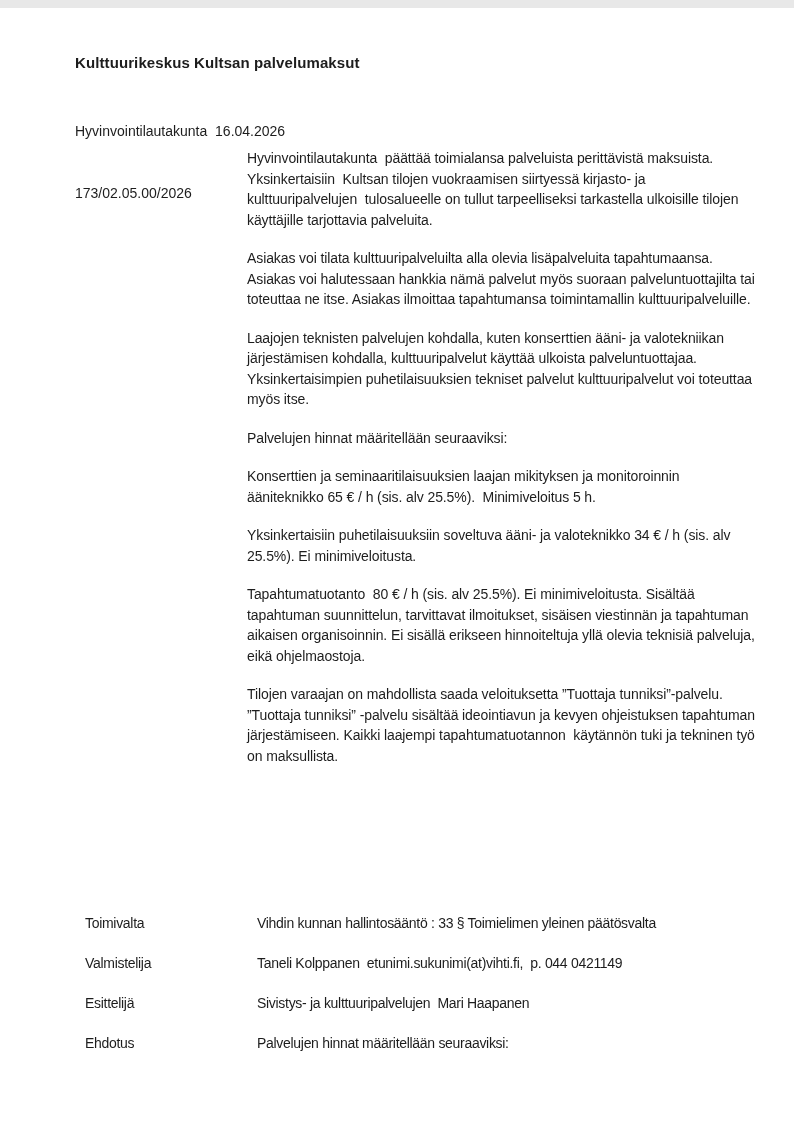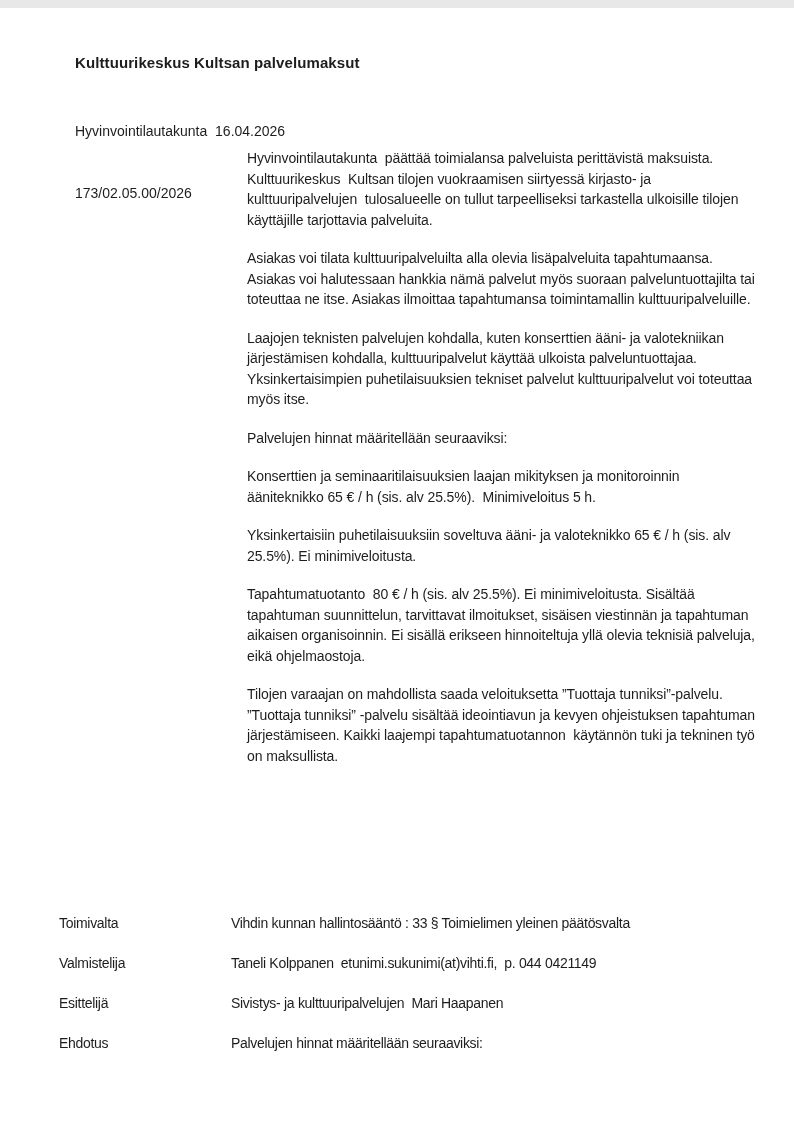--- a/index.html
+++ b/index.html
@@ -43,21 +43,21 @@
     font-size: 14px;
     line-height: 20.5px;
     letter-spacing: -0.1px;
   }
   .body p {
     margin: 0 0 18px 0;
     white-space: pre-wrap;
   }
   .footer {
     position: absolute;
-    left: 59px;
+    left: 85px;
     top: 905px;
     width: 684px;
     font-size: 14px;
     line-height: 20px;
     letter-spacing: -0.3px;
   }
   .footer .row {
     display: flex;
     margin-bottom: 20px;
   }
@@ -76,26 +76,26 @@
 <div class="page">
 
   <h1 class="title">Kulttuurikeskus Kultsan palvelumaksut</h1>
 
   <div class="meta">
     <div>Hyvinvointilautakunta  16.04.2026</div>
     <div>173/02.05.00/2026</div>
   </div>
 
   <div class="body">
-    <p>Hyvinvointilautakunta  päättää toimialansa palveluista perittävistä maksuista. Kulttuurikeskus  Kultsan tilojen vuokraamisen siirtyessä kirjasto- ja kulttuuripalvelujen  tulosalueelle on tullut tarpeelliseksi tarkastella ulkoisille tilojen käyttäjille tarjottavia palveluita.</p>
+    <p>Hyvinvointilautakunta  päättää toimialansa palveluista perittävistä maksuista. Yksinkertaisiin  Kultsan tilojen vuokraamisen siirtyessä kirjasto- ja kulttuuripalvelujen  tulosalueelle on tullut tarpeelliseksi tarkastella ulkoisille tilojen käyttäjille tarjottavia palveluita.</p>
     <p>Asiakas voi tilata kulttuuripalveluilta alla olevia lisäpalveluita tapahtumaansa. Asiakas voi halutessaan hankkia nämä palvelut myös suoraan palveluntuottajilta tai toteuttaa ne itse. Asiakas ilmoittaa tapahtumansa toimintamallin kulttuuripalveluille.</p>
     <p>Laajojen teknisten palvelujen kohdalla, kuten konserttien ääni- ja valotekniikan järjestämisen kohdalla, kulttuuripalvelut käyttää ulkoista palveluntuottajaa. Yksinkertaisimpien puhetilaisuuksien tekniset palvelut kulttuuripalvelut voi toteuttaa myös itse.</p>
     <p>Palvelujen hinnat määritellään seuraaviksi:</p>
     <p>Konserttien ja seminaaritilaisuuksien laajan mikityksen ja monitoroinnin ääniteknikko 65 € / h (sis. alv 25.5%).  Minimiveloitus 5 h.</p>
-    <p>Yksinkertaisiin puhetilaisuuksiin soveltuva ääni- ja valoteknikko 65 € / h (sis. alv 25.5%). Ei minimiveloitusta.</p>
+    <p>Yksinkertaisiin puhetilaisuuksiin soveltuva ääni- ja valoteknikko 34 € / h (sis. alv 25.5%). Ei minimiveloitusta.</p>
     <p>Tapahtumatuotanto  80 € / h (sis. alv 25.5%). Ei minimiveloitusta. Sisältää tapahtuman suunnittelun, tarvittavat ilmoitukset, sisäisen viestinnän ja tapahtuman aikaisen organisoinnin. Ei sisällä erikseen hinnoiteltuja yllä olevia teknisiä palveluja, eikä ohjelmaostoja.</p>
     <p>Tilojen varaajan on mahdollista saada veloituksetta ”Tuottaja tunniksi”-palvelu. ”Tuottaja tunniksi” -palvelu sisältää ideointiavun ja kevyen ohjeistuksen tapahtuman järjestämiseen. Kaikki laajempi tapahtumatuotannon  käytännön tuki ja tekninen työ on maksullista.</p>
   </div>
 
   <div class="footer">
     <div class="row">
       <div class="label">Toimivalta</div>
       <div class="value">Vihdin kunnan hallintosääntö : 33 § Toimielimen yleinen päätösvalta</div>
     </div>
     <div class="row">

